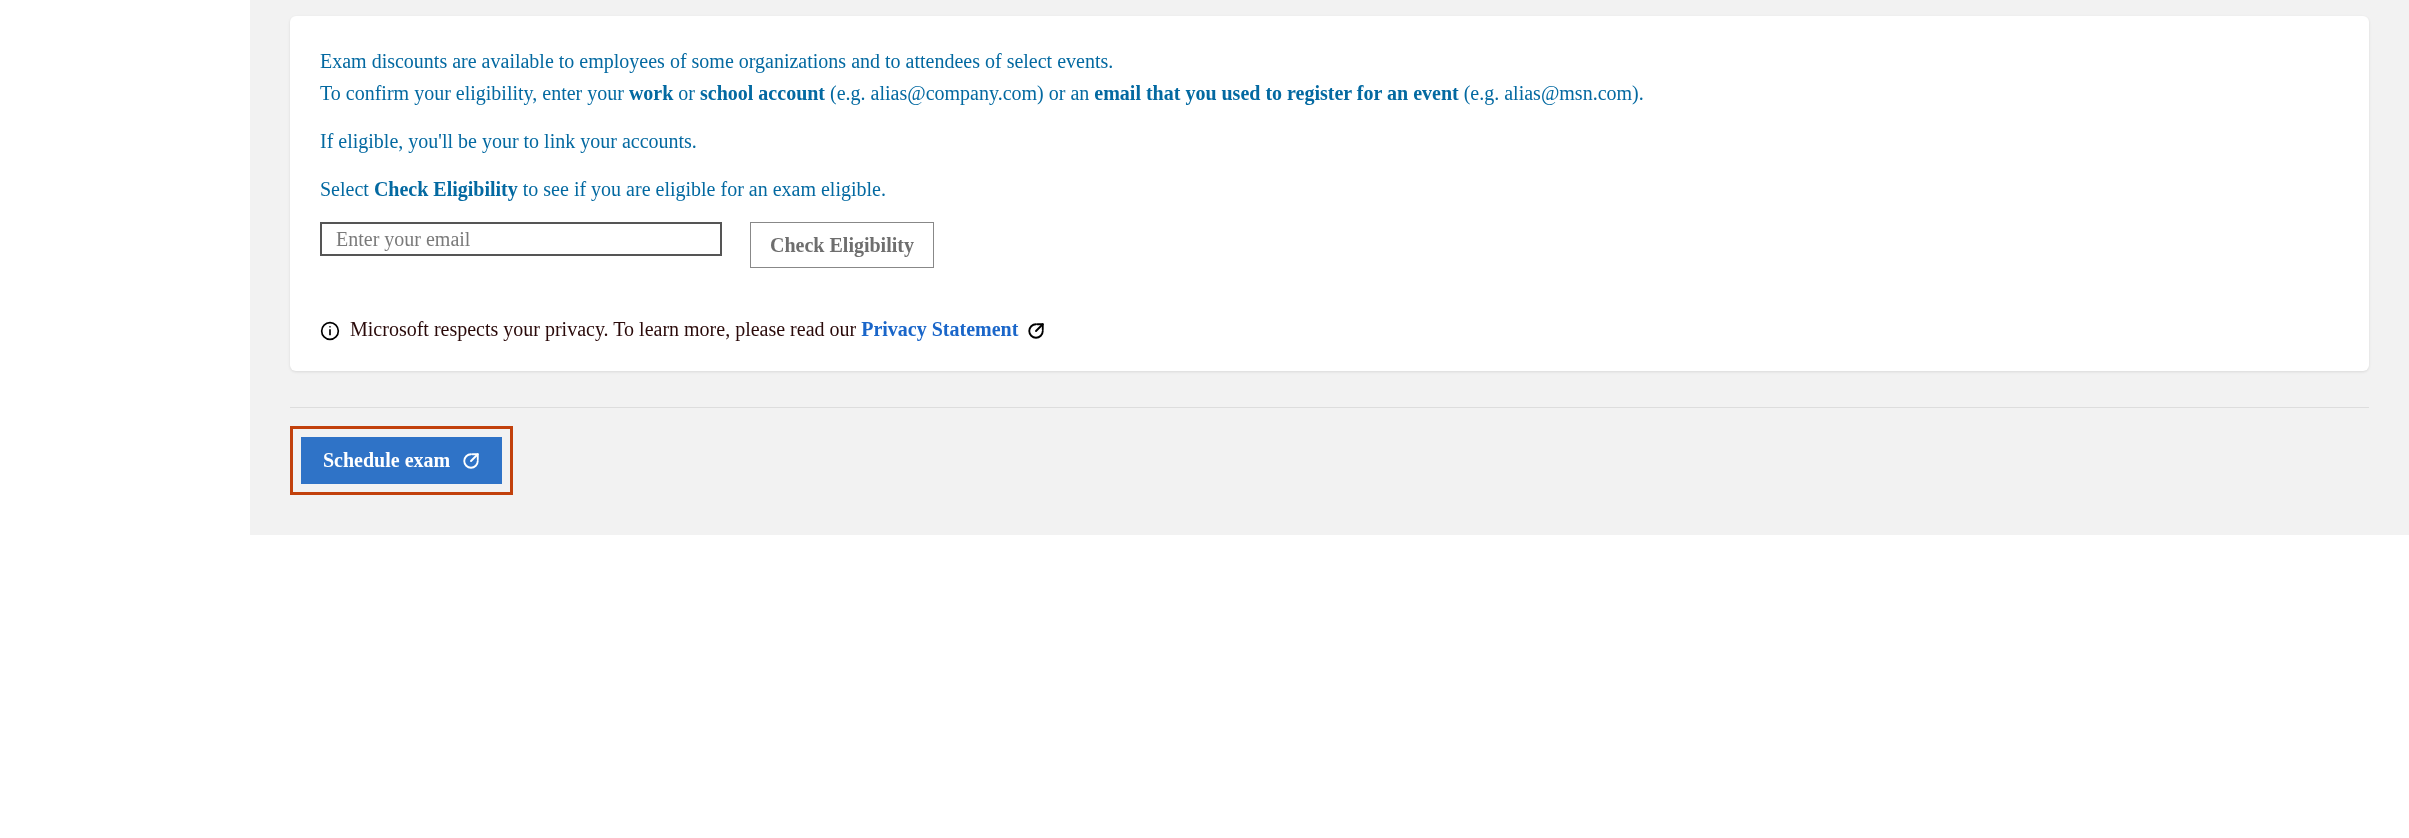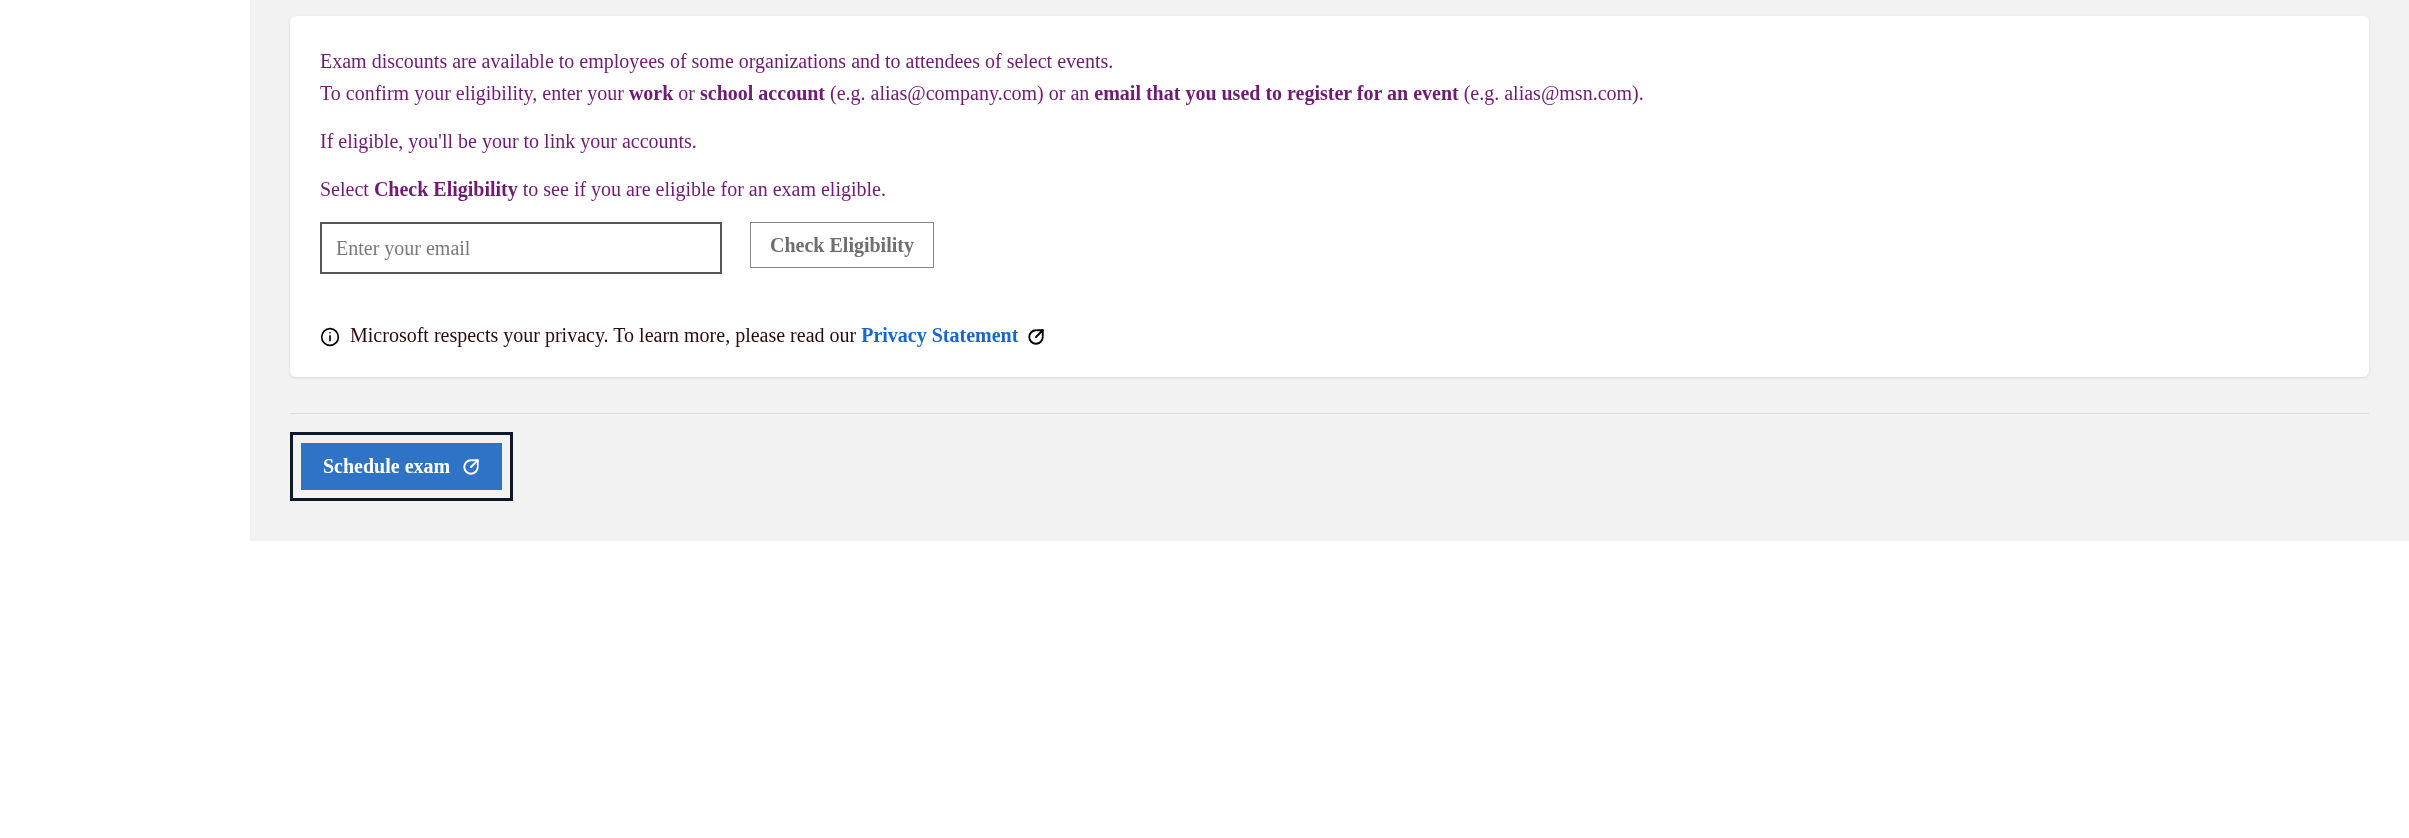--- a/index.html
+++ b/index.html
@@ -28,39 +28,39 @@
       box-shadow: 0 1px 3px rgba(0,0,0,0.1);
     }
     .card-title {
       font-size: 28px;
       font-weight: bold;
       color: #3a0a0a;
       margin-bottom: 20px;
     }
     .desc-line {
       font-size: 20px;
-      color: #701a75;
+      color: #0369a1;
       line-height: 1.5;
       margin-bottom: 2px;
     }
     .desc-block {
       margin-bottom: 18px;
     }
     .bold { font-weight: bold; }
     .input-row {
       display: flex;
       gap: 28px;
       align-items: stretch;
       margin-top: 6px;
       margin-bottom: 50px;
     }
     .email-input {
       width: 402px;
       height: 30px;
-      padding: 24px 14px;
+      padding: 15px 14px;
       font-size: 20px;
       font-family: inherit;
       border: 2px solid #555;
       outline: none;
       background: #fff;
       color: #333;
     }
     .email-input::placeholder { color: #7a7a7a; }
     .check-btn {
       width: 184px;
@@ -102,21 +102,21 @@
       align-items: center;
       margin-top: 36px;
       border-top: 1px solid #ddd;
       padding-top: 18px;
     }
     .footer-note {
       font-size: 21px;
       color: #9a9a9a;
     }
     .schedule-wrap {
-      border: 3px solid #0f172a;
+      border: 3px solid #c2410c;
       padding: 8px;
     }
     .schedule-btn {
       background: #2f73c7;
       color: #fff;
       border: none;
       font-size: 20px;
       font-weight: bold;
       font-family: inherit;
       padding: 12px 22px;

